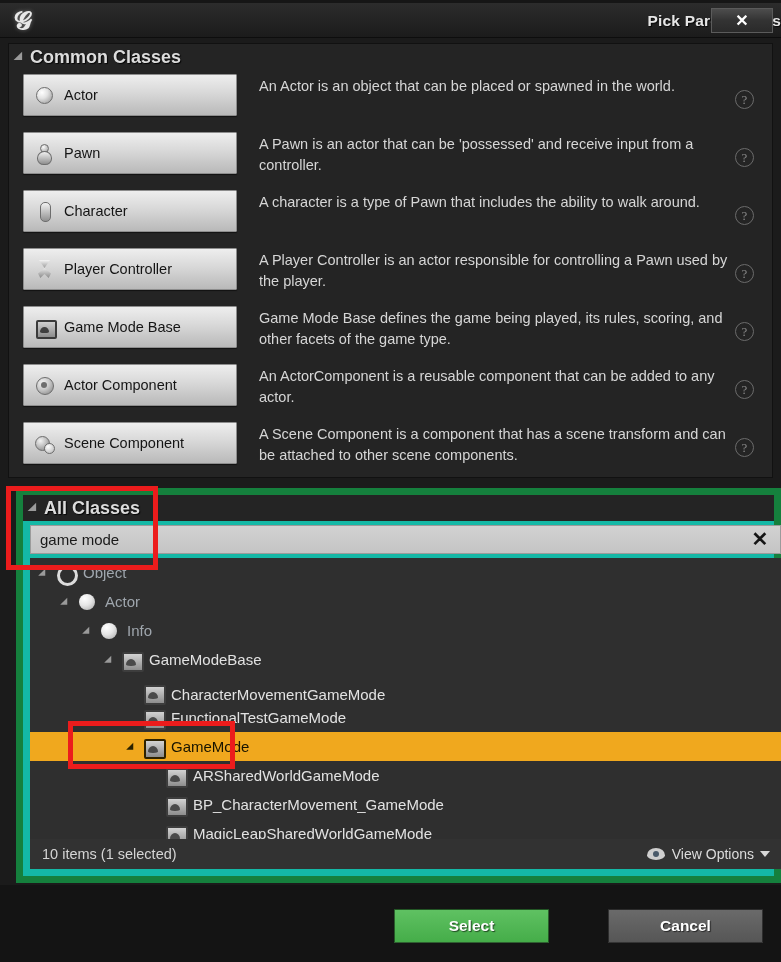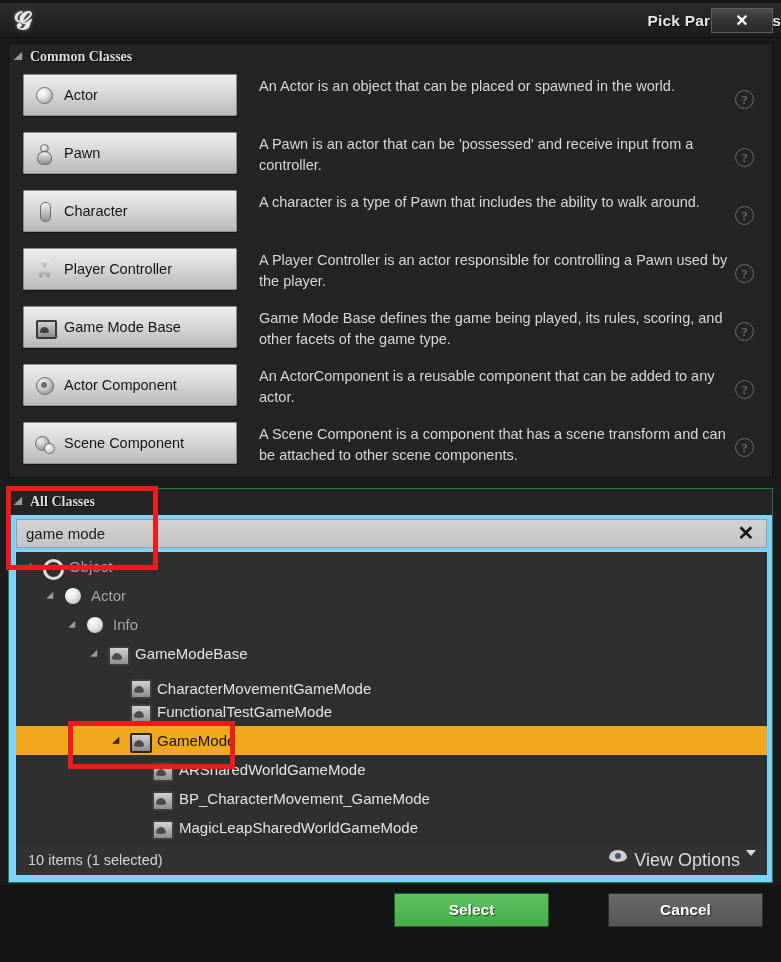--- a/index.html
+++ b/index.html
@@ -61,23 +61,22 @@
   }
   .tri {
     width: 0; height: 0;
     border-left: 6px solid #9a9a9a;
     border-top: 6px solid transparent;
     border-bottom: 6px solid transparent;
     transform: rotate(45deg);
     margin-right: 7px; margin-top: 1px;
   }
   .section-title {
-    color: #dcdcdc; font-size: 14px; font-weight: bold;
+    color: #dcdcdc; font-size: 18px; font-weight: bold;
     text-shadow: 1px 1px 1px rgba(0,0,0,.85);
-    font-family: Liberation Serif, serif;
   }
 
   .class-rows { position: relative; padding: 2px 0 0 0; }
   .class-row {
     position: relative; display: flex; align-items: flex-start;
     height: 58px; padding: 0 0 0 14px;
   }
   .class-btn {
     width: 214px; height: 42px; margin-top: 2px; flex: 0 0 214px;
     background: linear-gradient(180deg, #eeeeee 0%, #d8d8d8 45%, #b9b9b9 100%);
@@ -169,22 +168,22 @@
   .help-icon {
     position: absolute; right: 18px; top: 18px;
     width: 19px; height: 19px; border-radius: 50%;
     border: 1px solid #6b6b6b; color: #8b8b8b;
     font-size: 13px; line-height: 17px; text-align: center;
     font-family: "Liberation Serif", serif; cursor: pointer;
   }
 
   
   .all-panel {
-    position: absolute; left: 8px; top: 450px; width: 765px; height: 395px;
-    background: #7dd3fc; border: 1px solid #15803d;
+    position: absolute; left: 16px; top: 450px; width: 765px; height: 395px;
+    background: #14b8a6; border: 7px solid #15803d;
   }
   .search-wrap {
     position: absolute; left: 7px; top: 30px; width: 751px; height: 29px;
     background: linear-gradient(180deg, #d2d2d2, #c4c4c4);
     border: 1px solid #9b9b9b;
     display: flex; align-items: center;
   }
   .search-input {
     flex: 1 1 auto; border: none; outline: none; background: transparent;
     padding-left: 9px; color: #1a1a1a; font-size: 15px;
@@ -239,21 +238,21 @@
   .tree-row.selected .ticon.gm::before { border-color:#2e2200; }
 
   .status-bar {
     position: absolute; left: 7px; bottom: 7px; width: 751px; height: 30px;
     background: #323232;
     display: flex; align-items: center; justify-content: space-between;
     padding: 0 11px 0 12px;
   }
   .status-text { color: #d5d5d5; font-size: 14.5px; }
   .view-options {
-    display: flex; align-items: flex-start; color: #dcdcdc; font-size: 18px;
+    display: flex; align-items: center; color: #dcdcdc; font-size: 14px;
     cursor: pointer;
   }
   .eye {
     width: 18px; height: 12px; margin-right: 7px; position: relative;
     background: #cfcfcf;
     border-radius: 50% / 60% 60% 40% 40%;
   }
   .eye::after {
     content:""; position:absolute; left:6px; top:3px; width:6px; height:6px;
     border-radius:50%; background:#4a5a6a;
@@ -263,21 +262,21 @@
     border-left: 5px solid transparent; border-right: 5px solid transparent;
     border-top: 6px solid #d8d8d8;
   }
 
   
   .footer {
     position: absolute; left: 0; bottom: 0; width: 781px; height: 77px;
     background: #141414;
   }
   .btn {
-    position: absolute; top: 8px; height: 34px; width: 155px;
+    position: absolute; top: 24px; height: 34px; width: 155px;
     border: 1px solid rgba(0,0,0,.5);
     color: #ffffff; font-size: 15.5px; font-weight: bold;
     text-align: center; line-height: 32px; cursor: pointer;
     text-shadow: 1px 1px 1px rgba(0,0,0,.6);
   }
   .btn-select { right: 232px; background: linear-gradient(180deg,#5fc162,#45ad49); }
   .btn-cancel { right: 18px; background: linear-gradient(180deg,#6a6a6a,#565656); }
 
   
   .anno {

